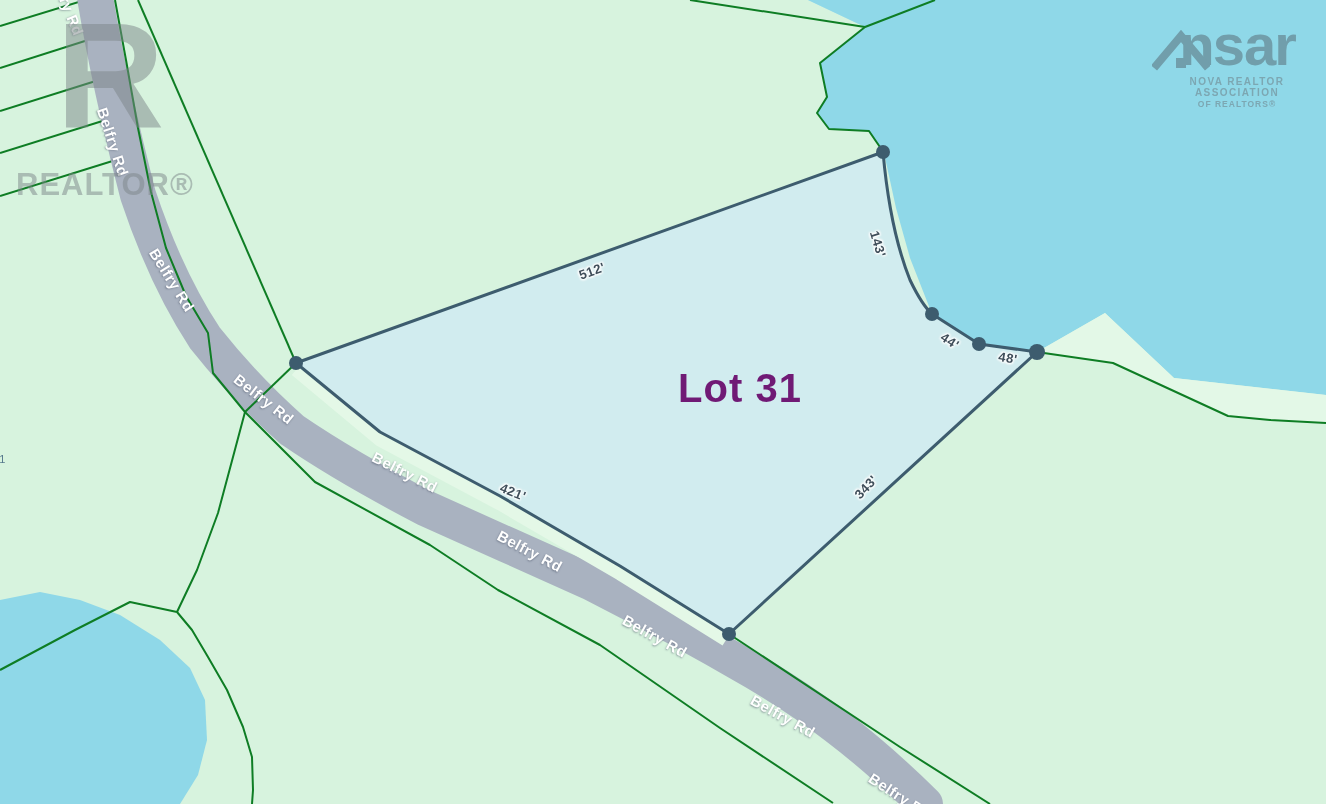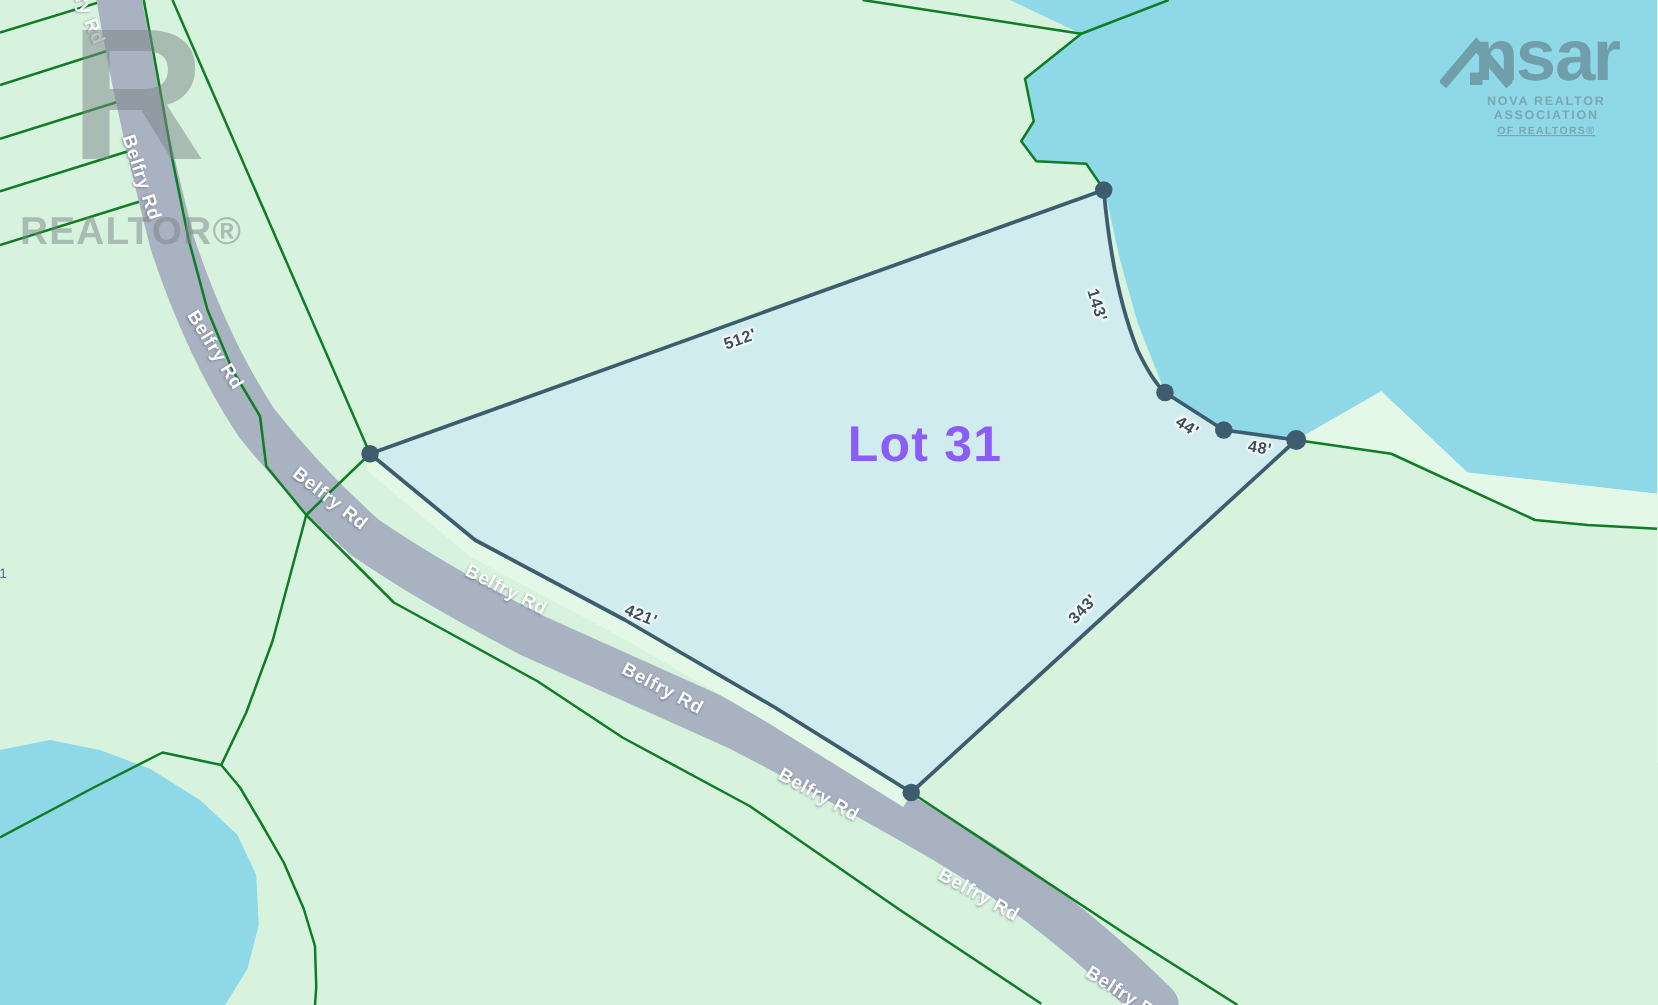--- a/index.html
+++ b/index.html
@@ -7,33 +7,33 @@
   #map{position:relative;width:1326px;height:804px;background:#d7f3de;overflow:hidden;}
   #map svg{position:absolute;left:0;top:0;}
 
   .mlabel{position:absolute;font:bold 13px "Liberation Sans",sans-serif;color:#3f4e5a;
     white-space:nowrap;letter-spacing:.5px;
     text-shadow:-1px -1px 2px #fff,1px -1px 2px #fff,-1px 1px 2px #fff,1px 1px 2px #fff,0 0 4px #fff;
     transform:translate(-50%,-50%) rotate(var(--r));}
   .rlabel{position:absolute;font:bold 15px "Liberation Sans",sans-serif;color:#ffffff;
     white-space:nowrap;letter-spacing:.5px;text-shadow:0 1px 2px rgba(70,80,100,.6);
     transform:translate(-50%,-50%) rotate(var(--r));}
-  .lot-label{position:absolute;left:740px;top:356px;transform:translate(-50%,-50%);
-    font:bold 40px "Liberation Sans",sans-serif;color:#8b5cf6;letter-spacing:1px;white-space:nowrap;}
+  .lot-label{position:absolute;left:740px;top:388px;transform:translate(-50%,-50%);
+    font:bold 40px "Liberation Sans",sans-serif;color:#701a75;letter-spacing:1px;white-space:nowrap;}
   .civic{position:absolute;left:-6px;top:453px;font:11px "Liberation Sans",sans-serif;color:#55788c;}
 
   .wm-realtor{position:absolute;left:0;top:0;width:230px;height:200px;opacity:.5;color:#7d8689;pointer-events:none;}
   .wm-realtor .big-r{position:absolute;left:56px;top:8px;font:bold 150px/135px "Liberation Sans",sans-serif;}
   .wm-realtor .wm-text{position:absolute;left:16px;top:142px;font:bold 31px "Liberation Sans",sans-serif;letter-spacing:1px;margin-top:25px;}
 
   .nsar{position:absolute;left:1152px;top:22px;width:170px;text-align:center;opacity:.92;}
   .nsar .row{display:flex;align-items:flex-end;justify-content:center;gap:1px;color:#6f9aa6;}
   .nsar .word{font:bold 58px/46px "Liberation Sans",sans-serif;letter-spacing:-2px;}
   .nsar .sub1{margin-top:8px;font:bold 10px "Liberation Sans",sans-serif;letter-spacing:1.4px;color:#7ba3ae;}
-  .nsar .sub2{margin-top:1px;font:bold 8.5px "Liberation Sans",sans-serif;letter-spacing:1px;color:#7ba3ae;text-decoration:underline;}
+  .nsar .sub2{margin-top:1px;font:bold 8.5px "Liberation Sans",sans-serif;letter-spacing:1px;color:#7ba3ae;}
 </style>
 </head>
 <body>
 
 <div id="map">
 
   <svg width="1326" height="804" viewBox="0 0 1326 804">
 
     <g stroke="#0e7d24" stroke-width="2">
       <line x1="0" y1="26" x2="95" y2="-3"></line>

